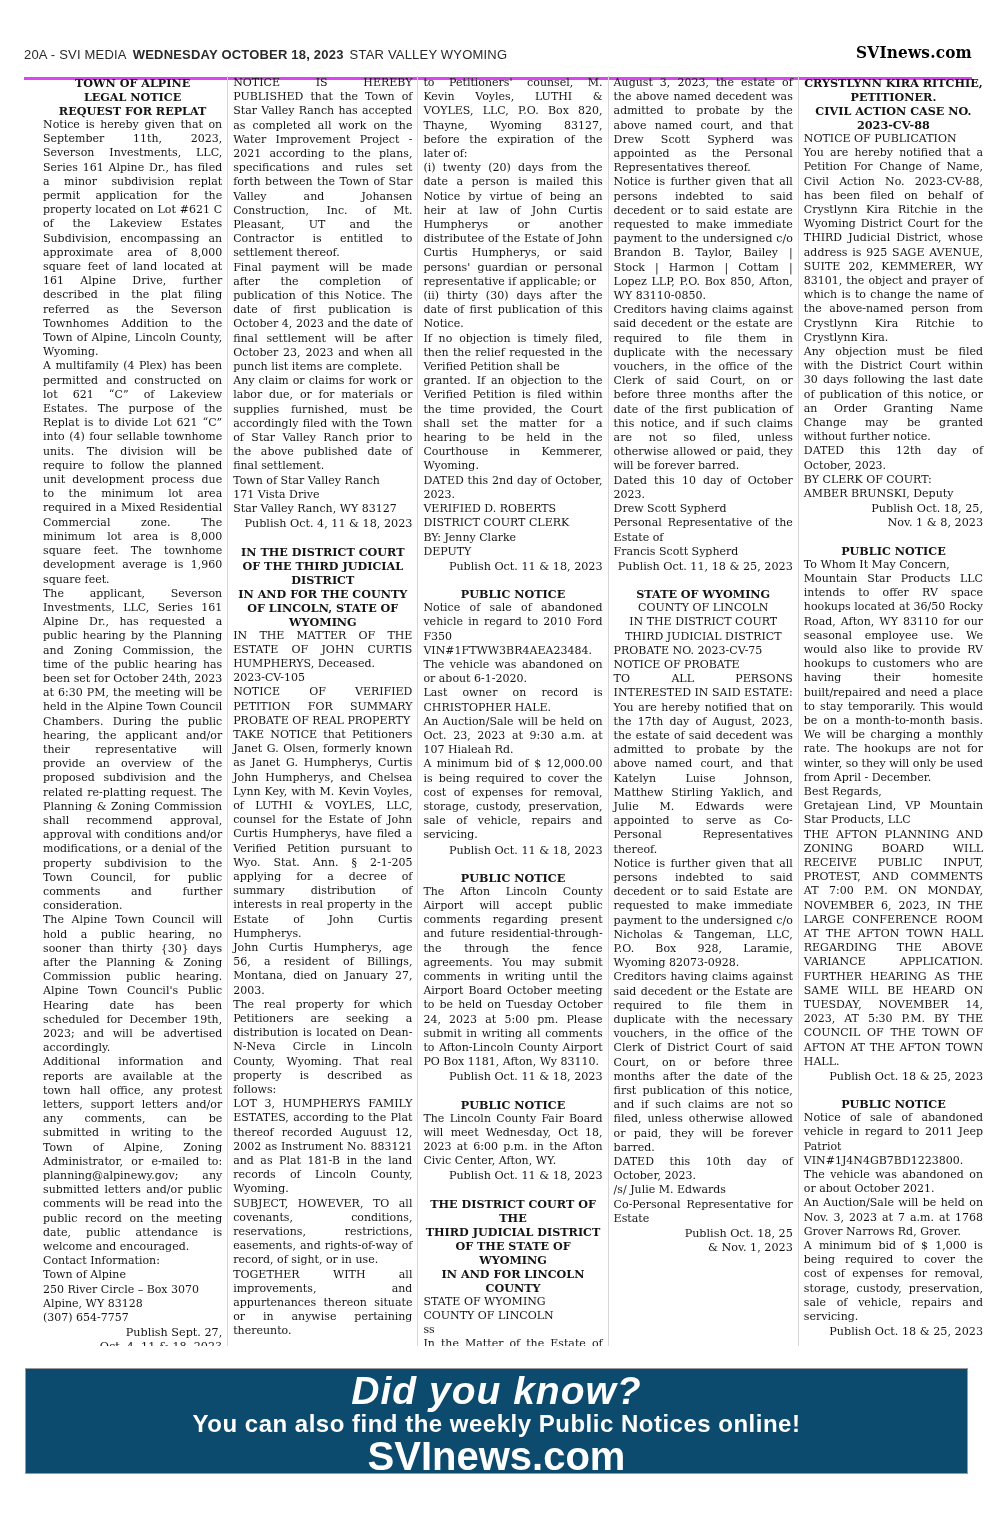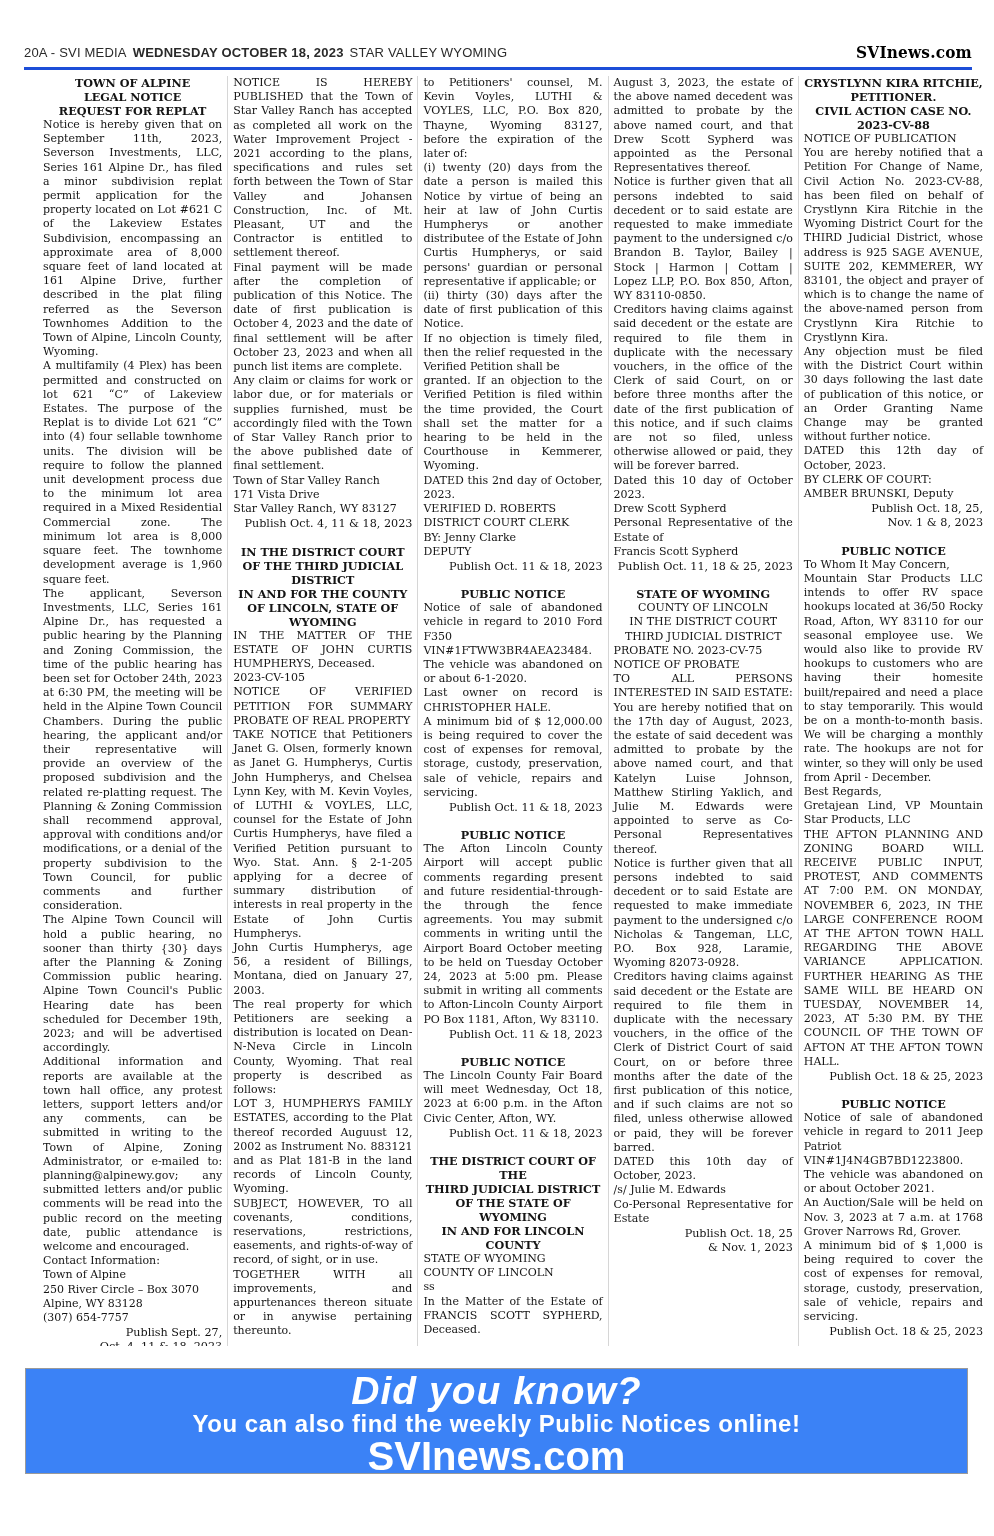--- a/index.html
+++ b/index.html
@@ -7,23 +7,23 @@
     width: 994px; height: 1536px;
     background: #ffffff;
     font-family: "DejaVu Serif", serif;
     color: #141414;
     position: relative;
     overflow: hidden;
   }
   
   .pageheader {
     position: absolute; left: 24px; right: 22px; top: 42px;
-    display: flex; justify-content: space-between; align-items: center;
-    border-bottom: 3px solid #1d4ed8;
-    padding-bottom: 5px;
+    display: flex; justify-content: space-between; align-items: flex-end;
+    border-bottom: 3px solid #d946ef;
+    padding-bottom: 15px;
     font-family: "Liberation Sans", sans-serif;
     font-size: 13px; letter-spacing: 0.2px; color: #2a2a2a;
     font-stretch: condensed;
   }
   .ph-left { display: flex; gap: 6px; white-space: nowrap; }
   .ph-bold { font-weight: bold; }
   .ph-right {
     font-weight: bold; font-size: 17px; color: #000;
     font-family: "DejaVu Serif", serif;
   }
@@ -51,21 +51,21 @@
   .blk-heading:not(:first-child) { margin-top: 13px; }
   .blk-center { text-align: center; white-space: pre-line; margin: 0; }
   .blk-publish {
     font-weight: normal; text-align: right; white-space: pre-line;
     margin: 1px 0 6px 0; font-size: 11.2px;
   }
   
   .banner {
     position: absolute; left: 25px; top: 1368px;
     width: 941px; height: 104px;
-    background: #3b82f6;
+    background: #0c4a6e;
     border: 1px solid #9a9a9a;
     color: #ffffff;
     text-align: center;
     font-family: "Liberation Sans", sans-serif;
     overflow: hidden;
   }
   .banner-title {
     font-size: 39px; line-height: 40px; font-weight: bold; font-style: italic;
     margin-top: 2px; letter-spacing: 1px;
   }
@@ -140,20 +140,21 @@
       <div class="blk-para">DATED this 2nd day of October, 2023.</div>
       <div class="blk-line">VERIFIED D. ROBERTS</div>
       <div class="blk-line">DISTRICT COURT CLERK</div>
       <div class="blk-line">BY: Jenny Clarke</div>
       <div class="blk-line">DEPUTY</div>
       <div class="blk-publish">Publish Oct. 11 &amp; 18, 2023</div>
       <div class="blk-heading">PUBLIC NOTICE</div>
       <div class="blk-para">Notice of sale of abandoned vehicle in regard to 2010 Ford F350 VIN#1FTWW3BR4AEA23484.</div>
       <div class="blk-para">The vehicle was abandoned on or about 6-1-2020.</div>
       <div class="blk-para">Last owner on record is CHRISTOPHER HALE.</div>
+      <div class="blk-para">An Auction/Sale will be held on Oct. 23, 2023 at 9:30 a.m. at 107 Hialeah Rd.</div>
       <div class="blk-para">A minimum bid of $ 12,000.00 is being required to cover the cost of expenses for removal, storage, custody, preservation, sale of vehicle, repairs and servicing.</div>
       <div class="blk-publish">Publish Oct. 11 &amp; 18, 2023</div>
       <div class="blk-heading">PUBLIC NOTICE</div>
       <div class="blk-para">The Afton Lincoln County Airport will accept public comments regarding present and future residential-through-the through the fence agreements.  You may submit comments in writing until the Airport Board October meeting to be held on Tuesday October 24, 2023 at 5:00 pm.  Please submit in writing all comments to Afton-Lincoln County Airport PO Box 1181, Afton, Wy 83110.</div>
       <div class="blk-publish">Publish Oct. 11 &amp; 18, 2023</div>
       <div class="blk-heading">PUBLIC NOTICE</div>
       <div class="blk-para">The Lincoln County Fair Board will meet Wednesday, Oct 18, 2023  at 6:00 p.m. in the Afton Civic Center, Afton, WY.</div>
       <div class="blk-publish">Publish Oct. 11 &amp; 18, 2023</div>
       <div class="blk-heading">THE DISTRICT COURT OF THE
 THIRD JUDICIAL DISTRICT

